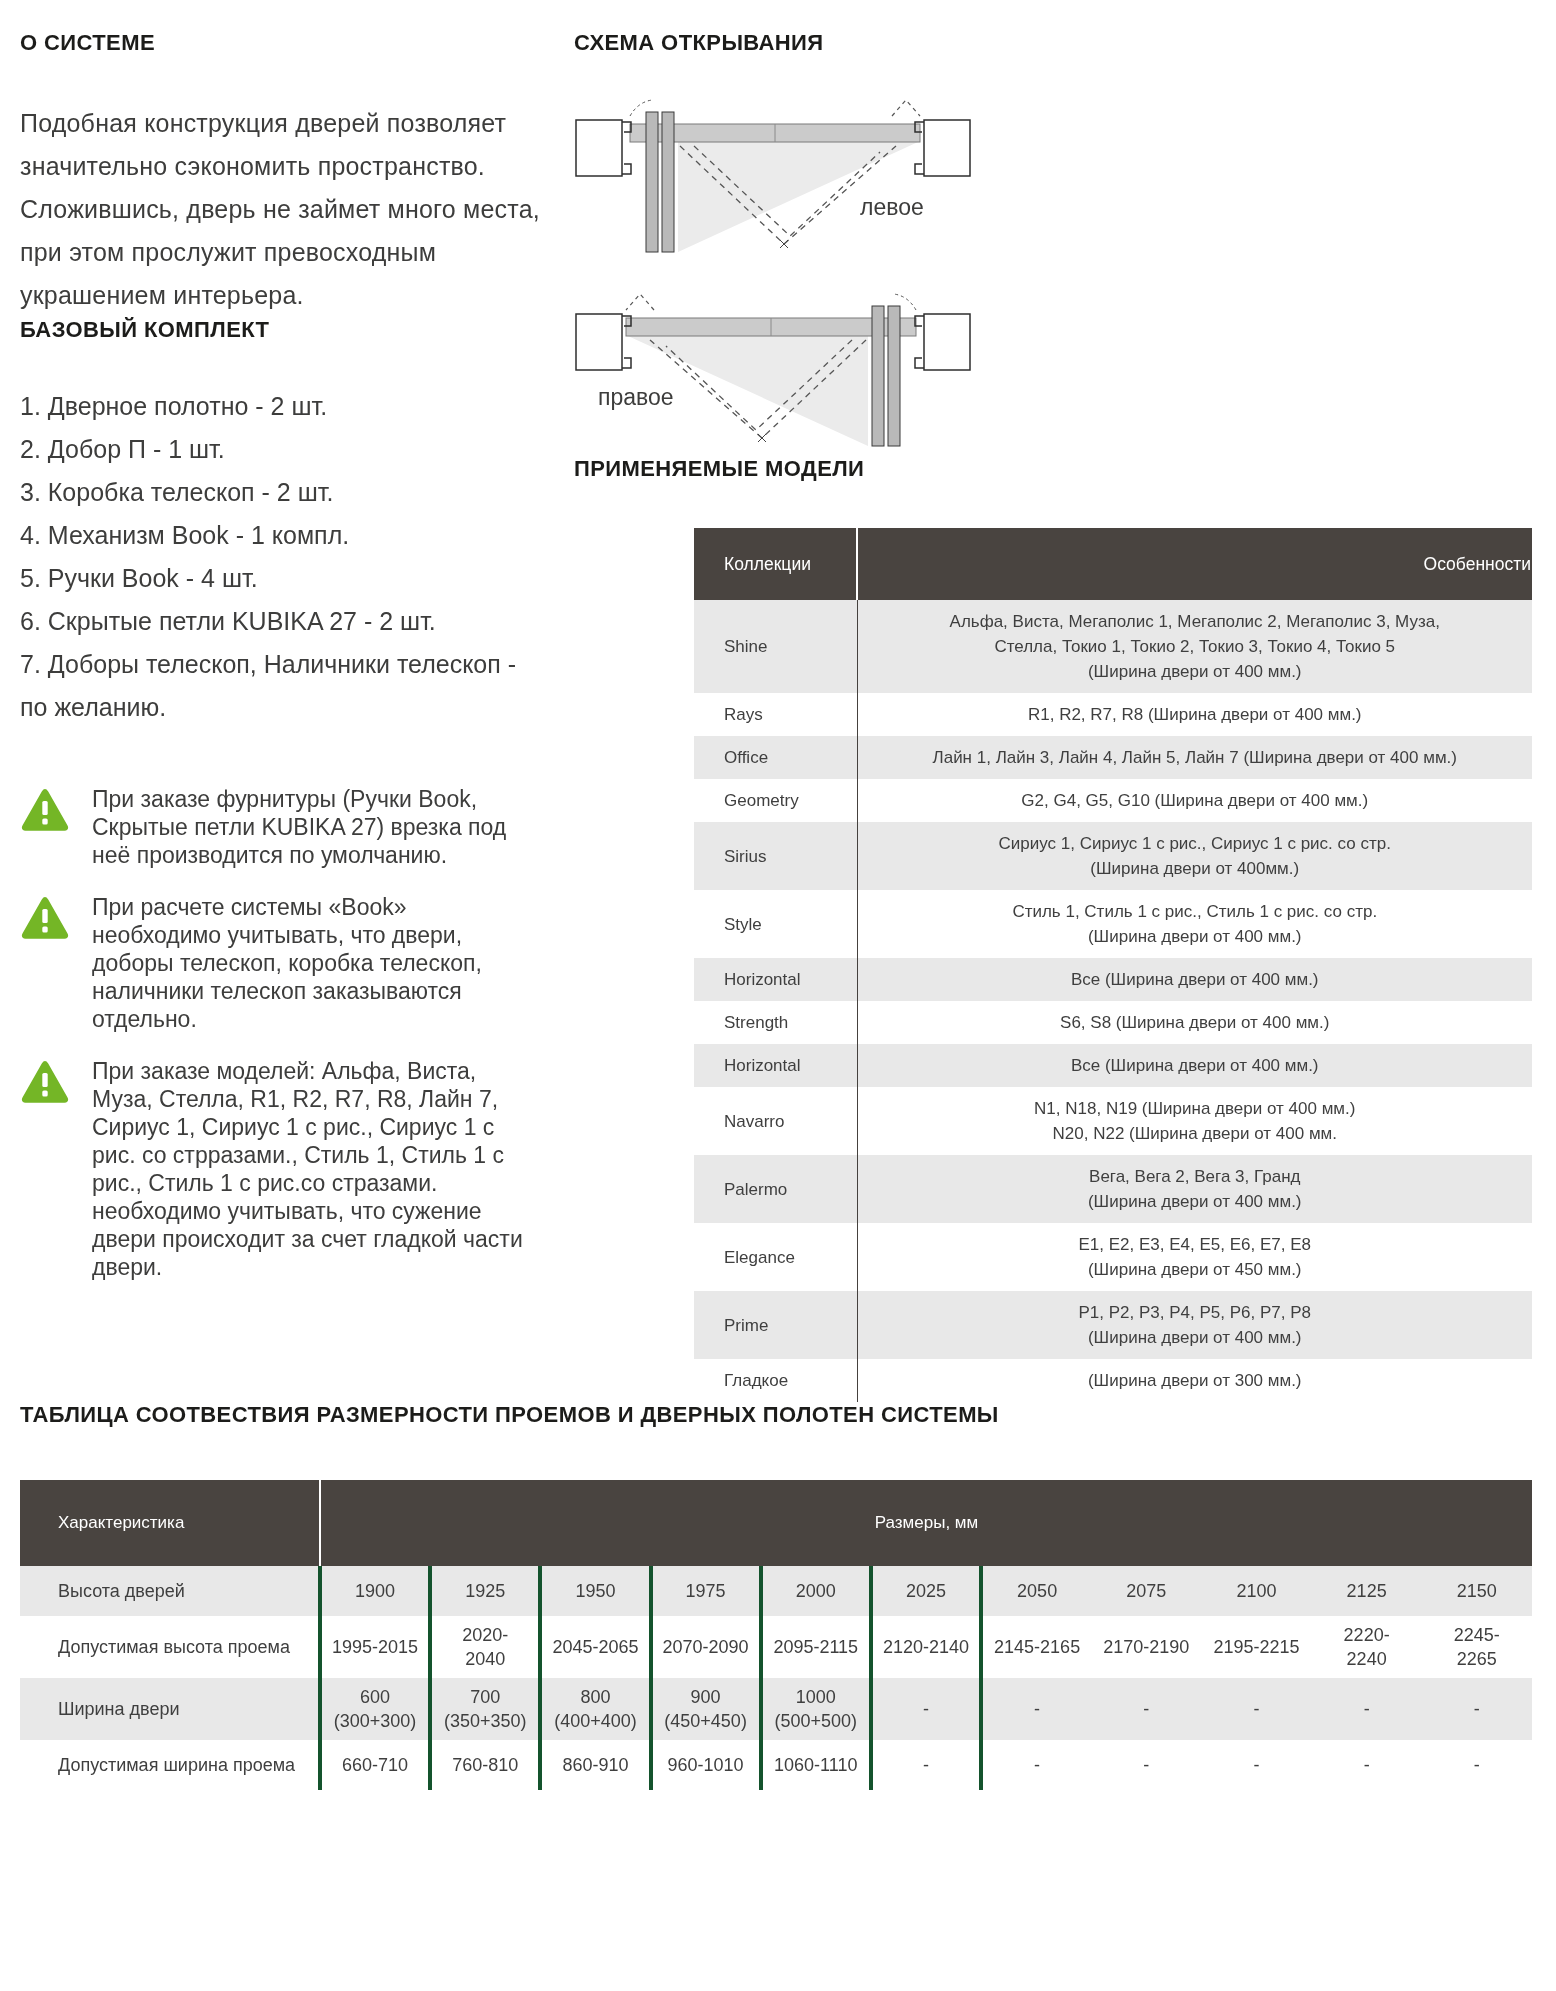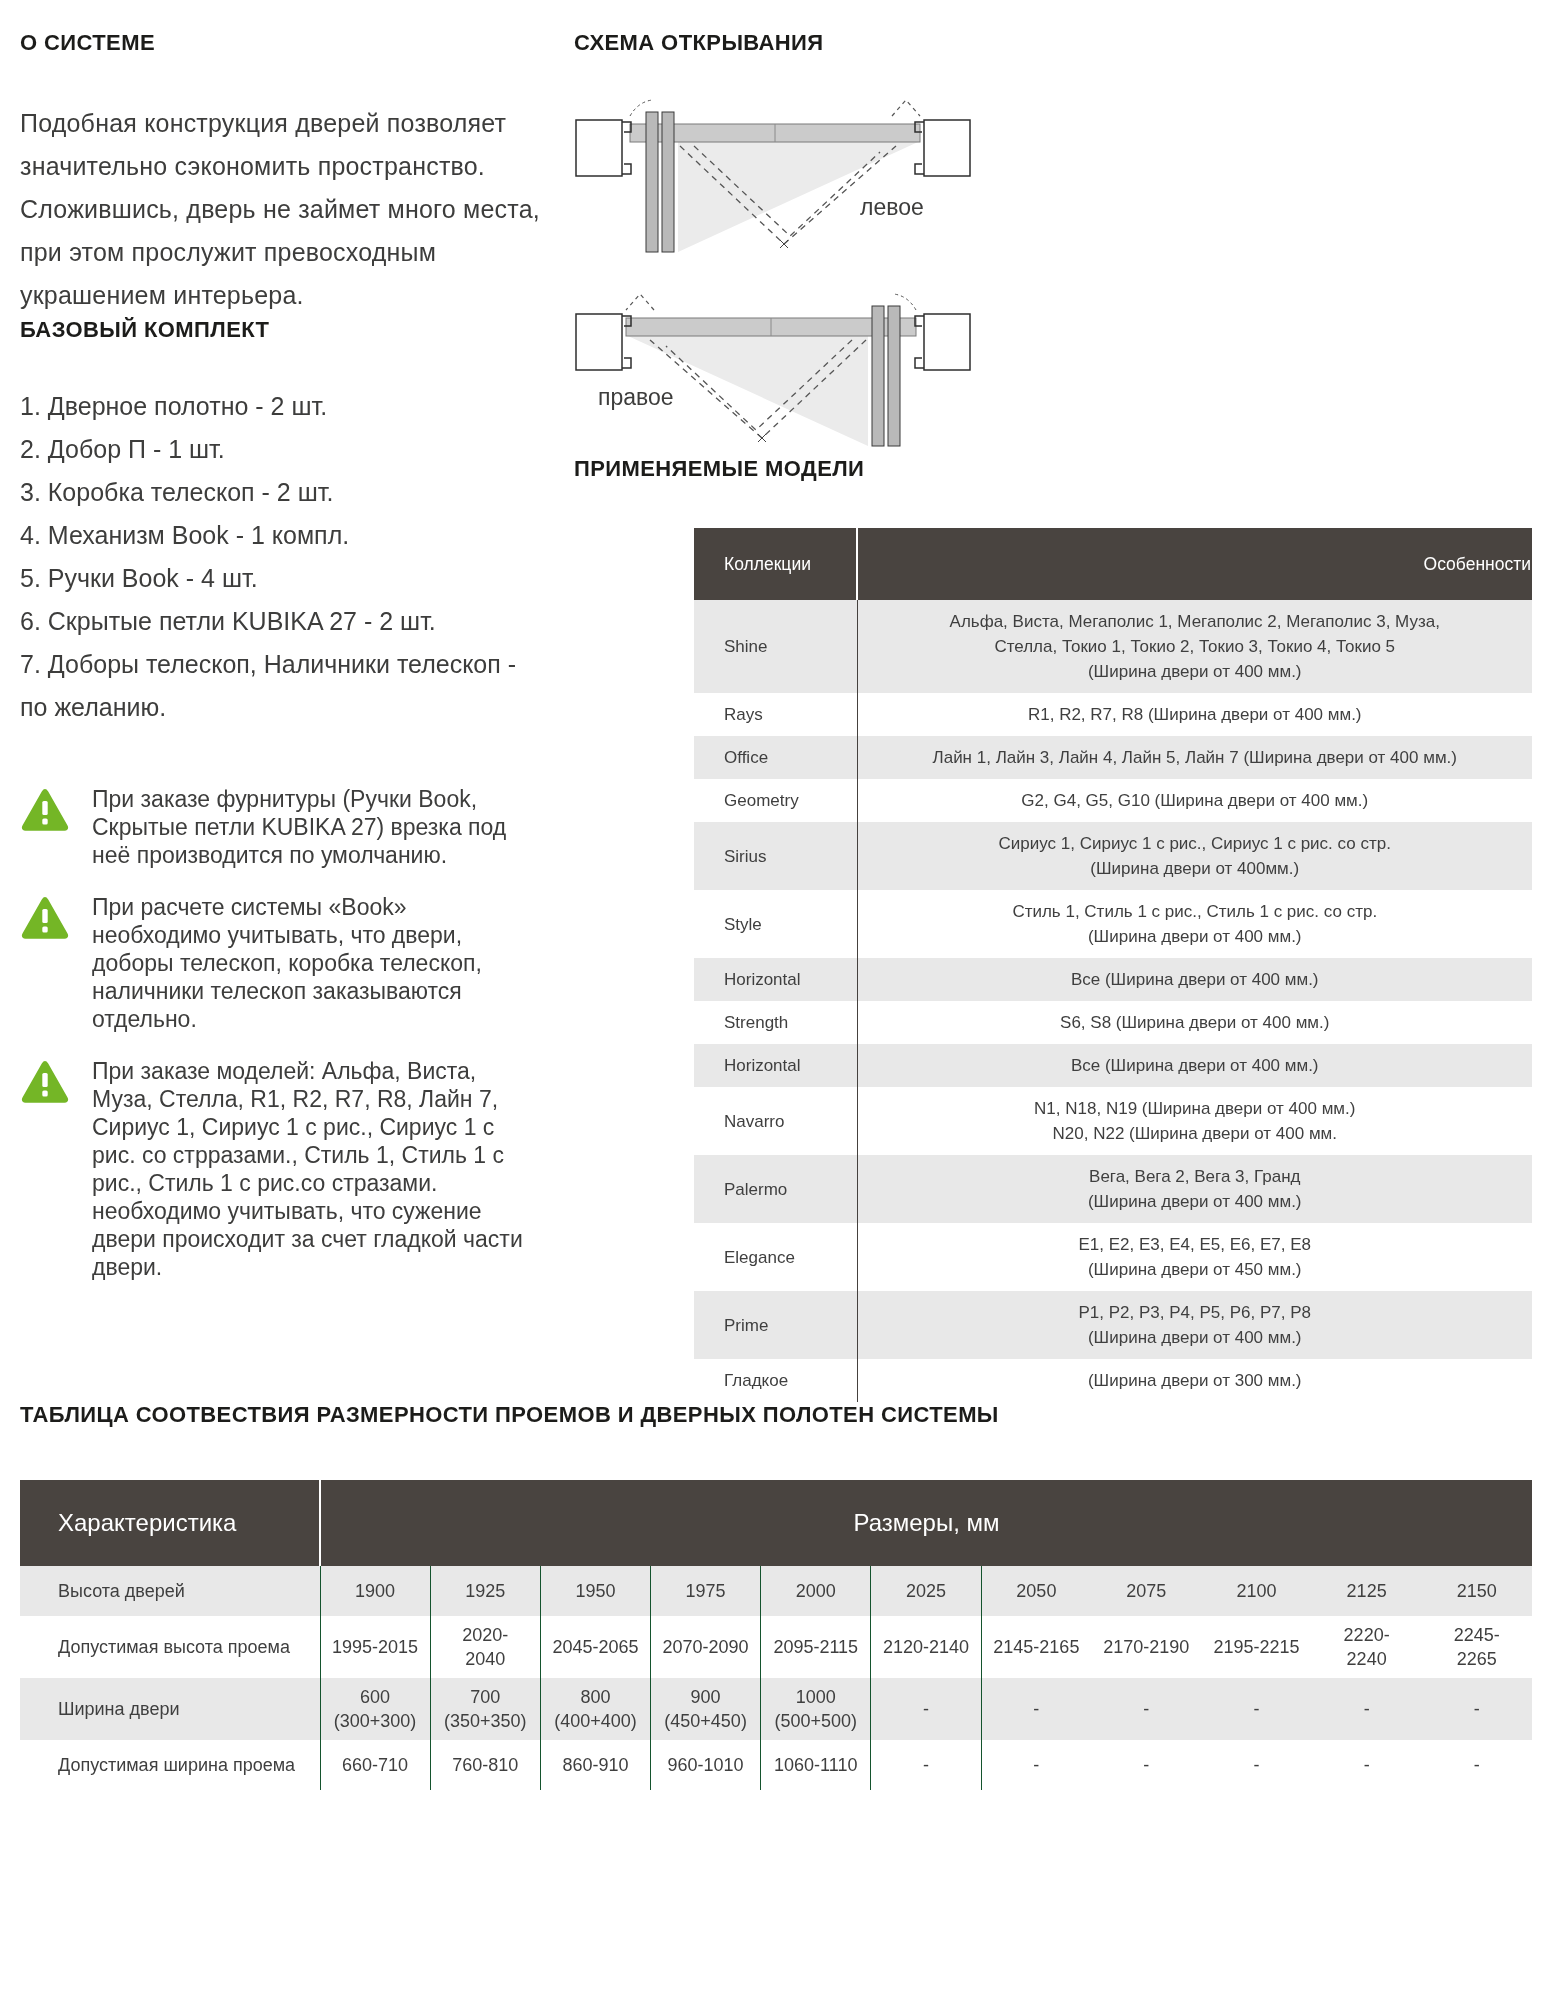--- a/index.html
+++ b/index.html
@@ -31,29 +31,29 @@
   .models th.mh-feat{text-align:right;}
   .models col.c1{width:163px;}
   .models td{padding:9px 14px;line-height:25px;vertical-align:middle;}
   .models td.mcol{padding-left:30px;border-right:1px solid #45413e;}
   .models td.mfeat{text-align:center;white-space:pre-line;}
   .models tbody tr{height:31px;}
   .models tbody tr.shade td{background:#e8e8e8;}
 
   .sizes-title{margin-top:58px;font-size:21.5px;}
   table.sizes{width:100%;border-collapse:collapse;table-layout:fixed;margin-top:52px;font-size:18px;color:#3f3f3f;}
-  .sizes thead th{background:#494440;color:#fff;font-weight:400;font-size:24px;height:84px;}
+  .sizes thead th{background:#494440;color:#fff;font-weight:400;font-size:17px;height:84px;}
   .sizes th.sh-char{text-align:left;padding-left:38px;border-right:2px solid #fff;}
   .sizes th.sh-sizes{text-align:center;}
   .sizes col.c1{width:300px;}
   .sizes td{padding:7px 6px;line-height:24px;text-align:center;vertical-align:middle;white-space:pre-line;}
   .sizes td.slabel{text-align:left;padding-left:38px;white-space:normal;}
   .sizes tbody tr{height:50px;}
   .sizes tbody tr.shade td{background:#e8e8e8;}
-  .vline{border-right:1px solid #14532d;}
+  .vline{border-right:4px solid #14532d;}
 </style>
 </head>
 <body>
 
 <div class="page">
 
   <div class="top">
 
     <div class="leftcol">
       <h2 class="sec">О СИСТЕМЕ</h2>

